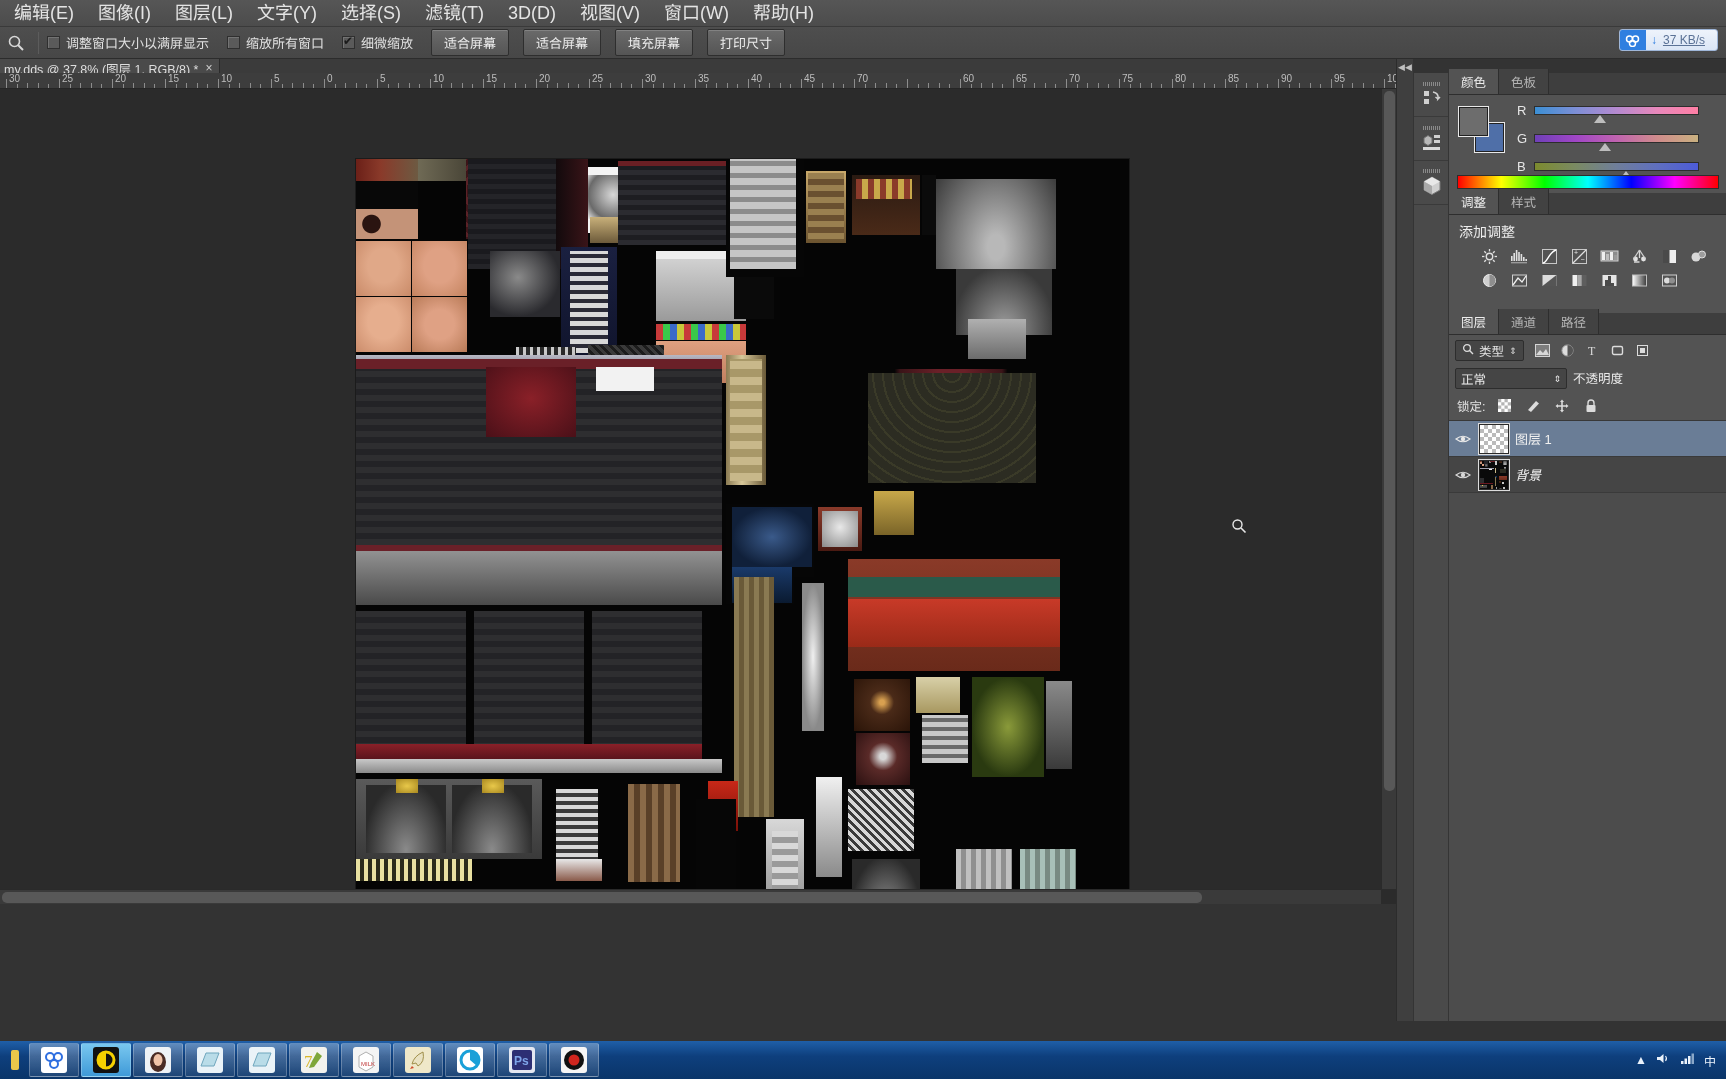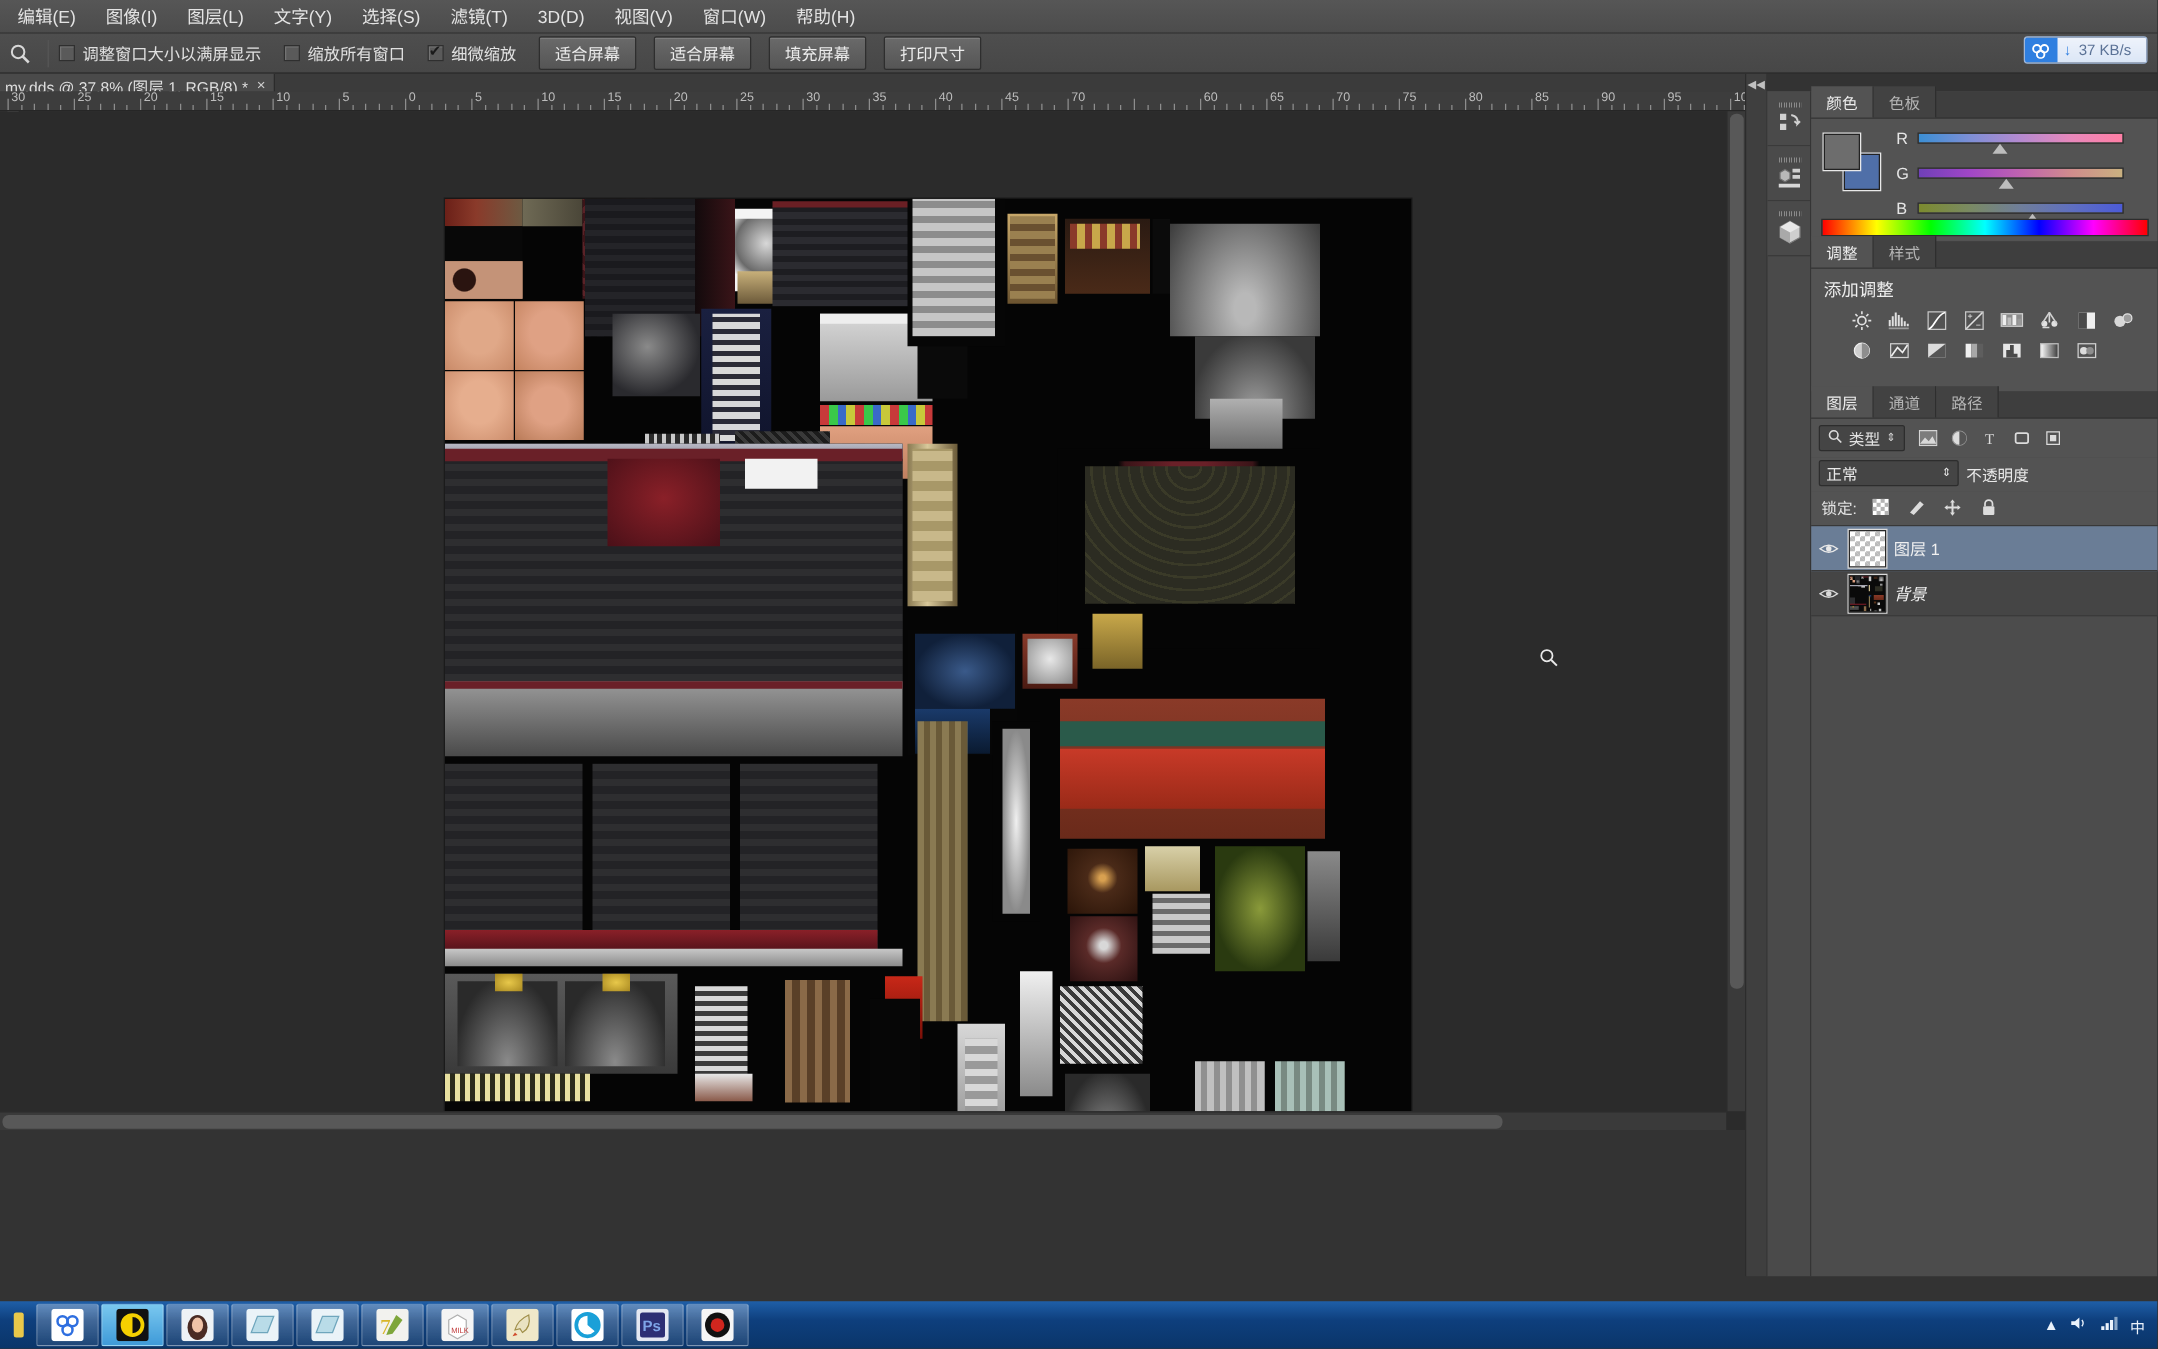--- a/index.html
+++ b/index.html
@@ -15,21 +15,21 @@
 
   
   .menubar {
     position: absolute; left: 0; top: 0; width: 1726px; height: 27px;
     background: linear-gradient(#565656, #4c4c4c);
     border-bottom: 1px solid #3a3a3a;
     display: flex; align-items: center;
     padding-left: 2px;
   }
   .menu-item {
-    color: #e4e4e4; font-size: 14px; line-height: 27px;
+    color: #e4e4e4; font-size: 18px; line-height: 27px;
     padding: 0 12px; height: 27px; white-space: nowrap; cursor: default;
   }
 
   
   .optionsbar {
     position: absolute; left: 0; top: 27px; width: 1726px; height: 32px;
     background: linear-gradient(#4e4e4e, #474747);
     border-bottom: 1px solid #2c2c2c;
     display: flex; align-items: center; gap: 0;
   }
@@ -72,21 +72,21 @@
     background: linear-gradient(#eef3fb, #dbe6f6);
     border: 1px solid #9fb6d8; border-radius: 3px;
     padding: 0 6px 0 0; overflow: hidden;
   }
   .netbadge .nb-logo {
     width: 26px; height: 20px; background: #2f7fe0;
     display: flex; align-items: center; justify-content: center;
     color: #fff; font-size: 13px;
   }
   .netbadge .nb-text {
-    color: #5b7296; font-size: 12px; padding: 0 6px; white-space: nowrap;
+    color: #5b7296; font-size: 12px; padding: 0 6px; white-space: nowrap; text-decoration: underline;
   }
   .netbadge .nb-arrow { color: #2f7fe0; font-size: 12px; padding-left: 5px; }
 
   
   .tabstrip {
     position: absolute; left: 0; top: 59px; width: 1396px; height: 18px;
     background: #3b3b3b; border-bottom: 1px solid #2a2a2a;
   }
   .doctab {
     position: absolute; left: 0; top: 0; height: 18px;
@@ -255,21 +255,21 @@
   .filter-sel {
     display: flex; align-items: center; gap: 5px;
     background: #454545; border: 1px solid #2d2d2d; border-radius: 2px;
     padding: 2px 6px; color: #e2e2e2; font-size: 12.5px; height: 21px;
   }
   .filter-icons { display: flex; gap: 5px; margin-left: 4px; }
   .fico {
     width: 20px; height: 18px; display: flex; align-items: center; justify-content: center;
   }
   .lay-moderow {
-    display: flex; align-items: flex-end; gap: 6px;
+    display: flex; align-items: flex-start; gap: 6px;
     padding: 2px 6px 4px 6px; background: #535353;
   }
   .mode-sel {
     width: 112px; height: 21px; background: #454545;
     border: 1px solid #2d2d2d; border-radius: 2px;
     color: #e9e9e9; font-size: 12.5px;
     display: flex; align-items: center; justify-content: space-between;
     padding: 0 5px;
   }
   .opac-label { color: #e9e9e9; font-size: 12.5px; white-space: nowrap; }

